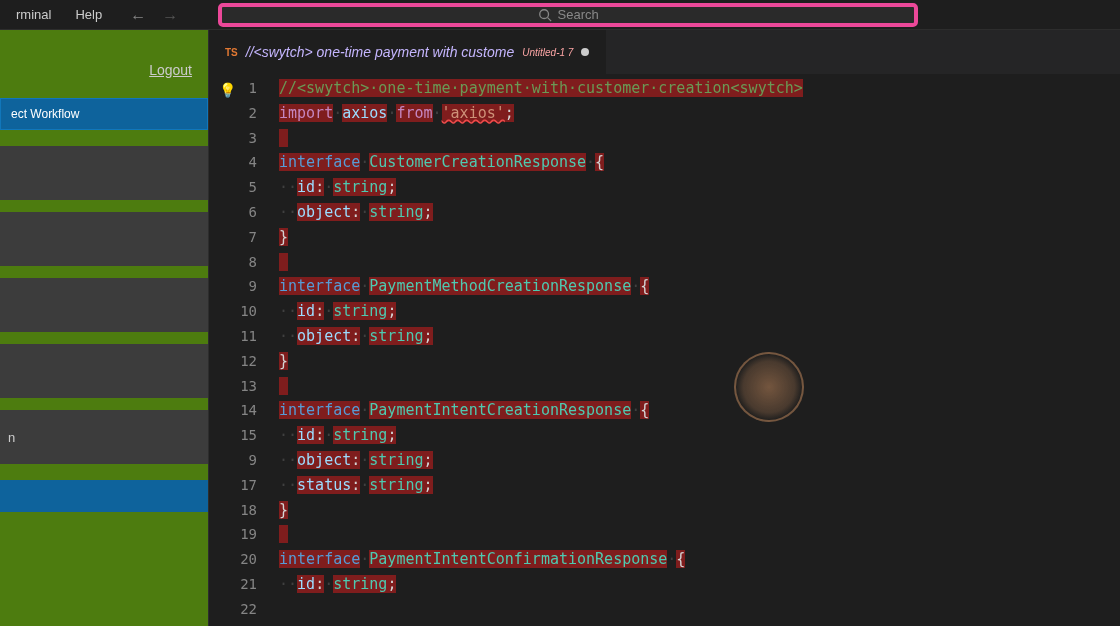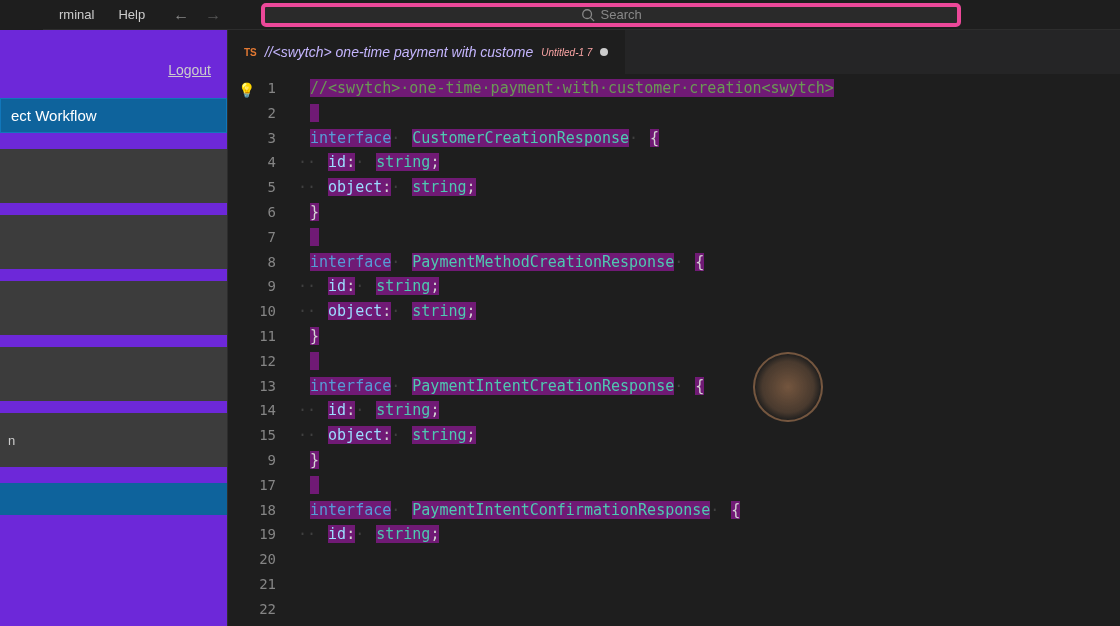--- a/index.html
+++ b/index.html
@@ -13,21 +13,20 @@
   position: relative;
 }
 .top-bar {
   display: flex;
   align-items: center;
   height: 30px;
   background: #1e1e1e;
   border-bottom: 1px solid #2d2d2d;
   padding: 0 8px;
   gap: 8px;
-  margin-left: 43px;
 }
 .menu-item {
   color: #cccccc;
   font-size: 13px;
   padding: 4px 8px;
   cursor: pointer;
 }
 .nav-arrows {
   display: flex;
   gap: 16px;
@@ -51,40 +50,40 @@
   gap: 6px;
   color: #888;
   font-size: 13px;
   margin-left: 20px;
 }
 .main-area {
   display: flex;
   height: calc(100% - 30px);
 }
 .sidebar {
-  width: 228px;
-  background: #6d28d9;
+  width: 209px;
+  background: #4d7c0f;
   border-right: 1px solid #2d2d2d;
   padding: 8px 0;
   display: flex;
   flex-direction: column;
   gap: 8px;
 }
 .logout-link {
   text-align: right;
   padding: 24px 16px 4px 0;
   color: #cccccc;
   text-decoration: underline;
   font-size: 14px;
 }
 .workflow-btn {
   background: #0e639c;
   color: #fff;
   padding: 8px 10px;
-  font-size: 15px;
+  font-size: 12px;
   margin: 8px 0;
   border: 1px solid #1177bb;
 }
 .sidebar-block {
   background: #3c3c3c;
   height: 54px;
   margin-bottom: 4px;
 }
 .sidebar-block.text {
   display: flex;
@@ -172,23 +171,22 @@
 }
 .code-lines {
   flex: 1;
   padding-top: 2px;
 }
 .code-line {
   height: 24.8px;
   white-space: pre;
 }
 .sel {
-  background: #701a75;
+  background: #7f1d1d;
   display: inline;
-  margin-left: 12px;
 }
 .tk-comment { color: #6a9955; }
 .tk-keyword { color: #569cd6; }
 .tk-type { color: #4ec9b0; }
 .tk-var { color: #9cdcfe; }
 .tk-string { color: #ce9178; }
 .tk-punc { color: #d4d4d4; }
 .tk-import { color: #c586c0; }
 .dots { color: #404040; }
 .squiggle {
@@ -273,34 +271,36 @@
         <div class="ln">17</div>
         <div class="ln">18</div>
         <div class="ln">19</div>
         <div class="ln">20</div>
         <div class="ln">21</div>
         <div class="ln">22</div>
       </div>
 
       <div class="code-lines">
         <div class="code-line"><span class="sel"><span class="tk-comment">//&lt;swytch&gt;·one-time·payment·with·customer·creation&lt;swytch&gt;</span></span></div>
+        <div class="code-line"><span class="sel"><span class="tk-import">import</span></span><span class="dots">·</span><span class="sel"><span class="tk-var">axios</span></span><span class="dots">·</span><span class="sel"><span class="tk-import">from</span></span><span class="dots">·</span><span class="sel"><span class="tk-string squiggle">'axios'</span><span class="tk-punc">;</span></span></div>
         <div class="code-line"><span class="sel"> </span></div>
         <div class="code-line"><span class="sel"><span class="tk-keyword">interface</span></span><span class="dots">·</span><span class="sel"><span class="tk-type">CustomerCreationResponse</span></span><span class="dots">·</span><span class="sel"><span class="tk-punc">{</span></span></div>
         <div class="code-line"><span class="dots">··</span><span class="sel"><span class="tk-var">id</span><span class="tk-punc">:</span></span><span class="dots">·</span><span class="sel"><span class="tk-type">string</span><span class="tk-punc">;</span></span></div>
         <div class="code-line"><span class="dots">··</span><span class="sel"><span class="tk-var">object</span><span class="tk-punc">:</span></span><span class="dots">·</span><span class="sel"><span class="tk-type">string</span><span class="tk-punc">;</span></span></div>
         <div class="code-line"><span class="sel"><span class="tk-punc">}</span></span></div>
         <div class="code-line"><span class="sel"> </span></div>
         <div class="code-line"><span class="sel"><span class="tk-keyword">interface</span></span><span class="dots">·</span><span class="sel"><span class="tk-type">PaymentMethodCreationResponse</span></span><span class="dots">·</span><span class="sel"><span class="tk-punc">{</span></span></div>
         <div class="code-line"><span class="dots">··</span><span class="sel"><span class="tk-var">id</span><span class="tk-punc">:</span></span><span class="dots">·</span><span class="sel"><span class="tk-type">string</span><span class="tk-punc">;</span></span></div>
         <div class="code-line"><span class="dots">··</span><span class="sel"><span class="tk-var">object</span><span class="tk-punc">:</span></span><span class="dots">·</span><span class="sel"><span class="tk-type">string</span><span class="tk-punc">;</span></span></div>
         <div class="code-line"><span class="sel"><span class="tk-punc">}</span></span></div>
         <div class="code-line"><span class="sel"> </span></div>
         <div class="code-line"><span class="sel"><span class="tk-keyword">interface</span></span><span class="dots">·</span><span class="sel"><span class="tk-type">PaymentIntentCreationResponse</span></span><span class="dots">·</span><span class="sel"><span class="tk-punc">{</span></span></div>
         <div class="code-line"><span class="dots">··</span><span class="sel"><span class="tk-var">id</span><span class="tk-punc">:</span></span><span class="dots">·</span><span class="sel"><span class="tk-type">string</span><span class="tk-punc">;</span></span></div>
         <div class="code-line"><span class="dots">··</span><span class="sel"><span class="tk-var">object</span><span class="tk-punc">:</span></span><span class="dots">·</span><span class="sel"><span class="tk-type">string</span><span class="tk-punc">;</span></span></div>
+        <div class="code-line"><span class="dots">··</span><span class="sel"><span class="tk-var">status</span><span class="tk-punc">:</span></span><span class="dots">·</span><span class="sel"><span class="tk-type">string</span><span class="tk-punc">;</span></span></div>
         <div class="code-line"><span class="sel"><span class="tk-punc">}</span></span></div>
         <div class="code-line"><span class="sel"> </span></div>
         <div class="code-line"><span class="sel"><span class="tk-keyword">interface</span></span><span class="dots">·</span><span class="sel"><span class="tk-type">PaymentIntentConfirmationResponse</span></span><span class="dots">·</span><span class="sel"><span class="tk-punc">{</span></span></div>
         <div class="code-line"><span class="dots">··</span><span class="sel"><span class="tk-var">id</span><span class="tk-punc">:</span></span><span class="dots">·</span><span class="sel"><span class="tk-type">string</span><span class="tk-punc">;</span></span></div>
       </div>
 
       <div class="cursor-ring" style="left:525px;top:278px;"></div>
     </div>
   </div>
 </div>

